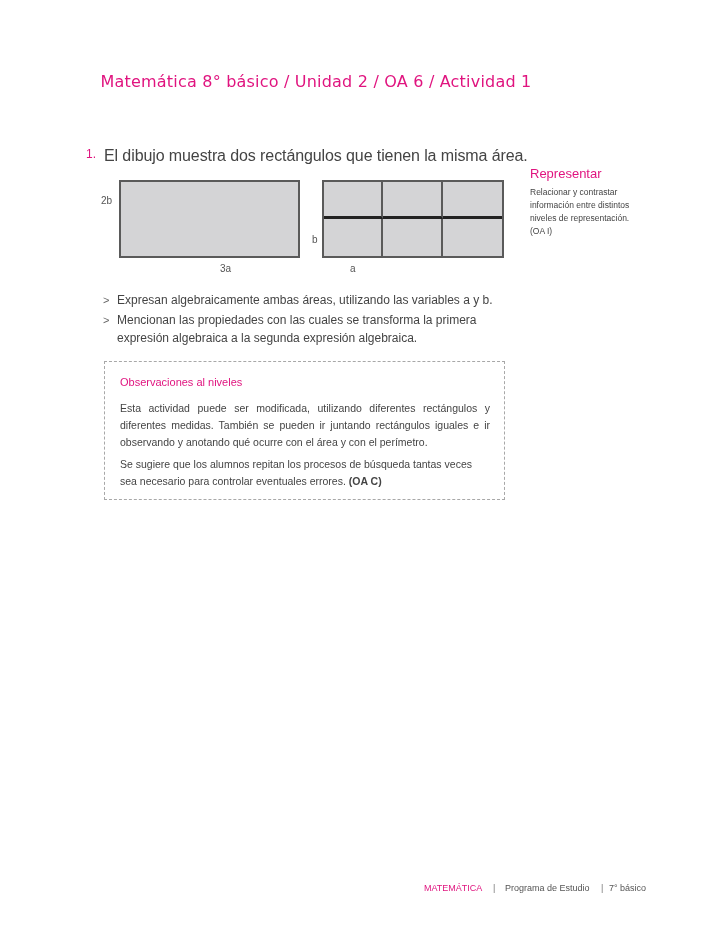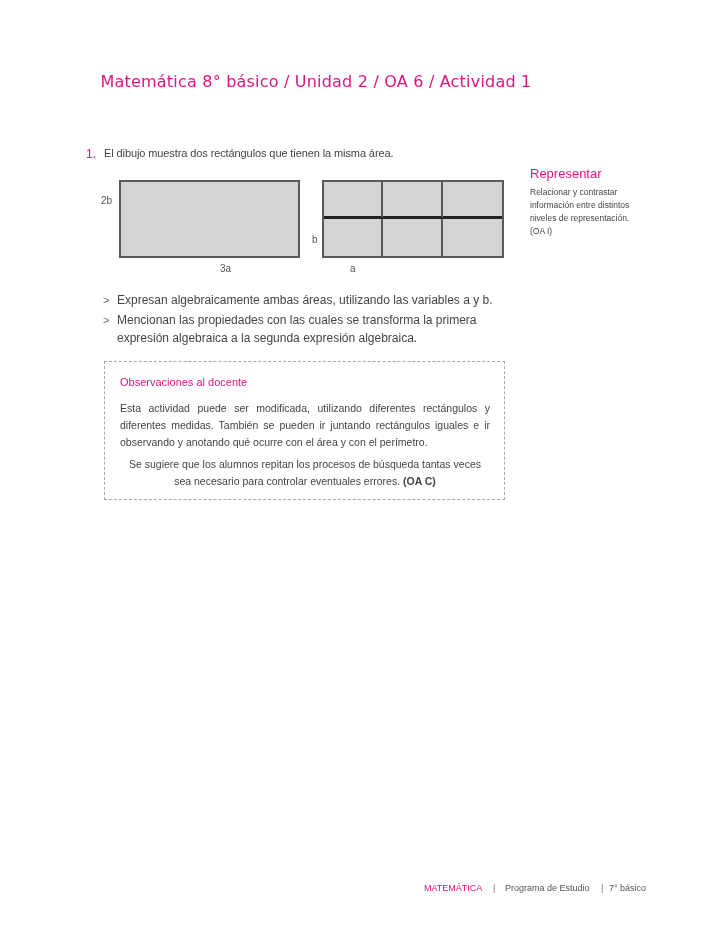--- a/index.html
+++ b/index.html
@@ -2,21 +2,21 @@
 <html><head>
 <meta charset="utf-8">
 <style>
   html, body { margin:0; padding:0; background:#ffffff; }
   body { width:720px; height:932px; position:relative; overflow:hidden;
          font-family:"Liberation Sans", sans-serif; color:#444; }
   .abs { position:absolute; }
   .header-title { left:0; width:632px; top:72px; text-align:center; font-size:16px;
                   color:#e0147f; letter-spacing:0.2px; font-family:"DejaVu Sans", sans-serif; }
   .q-num { left:86px; top:147px; font-size:12px; color:#e0147f; }
-  .q-text { left:104px; top:147px; font-size:11px; color:#444; letter-spacing:-0.1px; }
+  .q-text { left:104px; top:147px; font-size:16px; color:#444; letter-spacing:-0.1px; }
   .rect { border:2px solid #5a5a5a; background:#d4d4d6; box-sizing:border-box; }
   .rect-left { left:119px; top:180px; width:181px; height:78px; }
   .rect-right { left:322px; top:180px; width:182px; height:78px; }
   .grid { display:grid; grid-template-columns:1fr 1fr 1fr; grid-template-rows:1fr 1fr; width:100%; height:100%; }
   .cell { border-right:2px solid #5a5a5a; }
   .cell.c3 { border-right:none; }
   .cell.r1 { border-bottom:3px solid #222; }
   .dim { font-size:10px; color:#555; }
   .side-title { left:530px; top:166px; font-size:13px; color:#e0147f; }
   .side-text { left:530px; top:186px; width:110px; font-size:8.5px; line-height:13px; color:#444; }
@@ -59,23 +59,23 @@
 
 <div class="abs bullet-row" style="top:293px;">
   <span class="bullet-arrow">&gt;</span><span>Expresan algebraicamente ambas áreas, utilizando las variables a y b.</span>
 </div>
 <div class="abs bullet-row" style="top:313px;">
   <span class="bullet-arrow">&gt;</span><span>Mencionan las propiedades con las cuales se transforma la primera</span>
 </div>
 <div class="abs bullet-row" style="top:331px; left:117px;">expresión algebraica a la segunda expresión algebraica.</div>
 
 <div class="abs obs-box"></div>
-<div class="abs obs-title">Observaciones al docente</div>
+<div class="abs obs-title">Observaciones al niveles</div>
 <div class="abs obs-p" style="top:400px;">Esta actividad puede ser modificada, utilizando diferentes rectángulos y diferentes medidas. También se pueden ir juntando rectángulos iguales e ir observando y anotando qué ocurre con el área y con el perímetro.</div>
-<div class="abs obs-p" style="top:456px; text-align:center;">
+<div class="abs obs-p" style="top:456px; text-align:left;">
   <span>Se sugiere que los alumnos repitan los procesos de búsqueda tantas veces sea necesario para controlar eventuales errores.</span>
   <b>(OA C)</b>
 </div>
 
 <div class="abs footer footer-subject">MATEMÁTICA</div>
 <div class="abs footer footer-sep" style="left:445px;">|</div>
 <div class="abs footer" style="left:457px;">Programa de Estudio</div>
 <div class="abs footer footer-sep" style="left:553px;">|</div>
 <div class="abs footer" style="left:561px;">7° básico</div>
 

